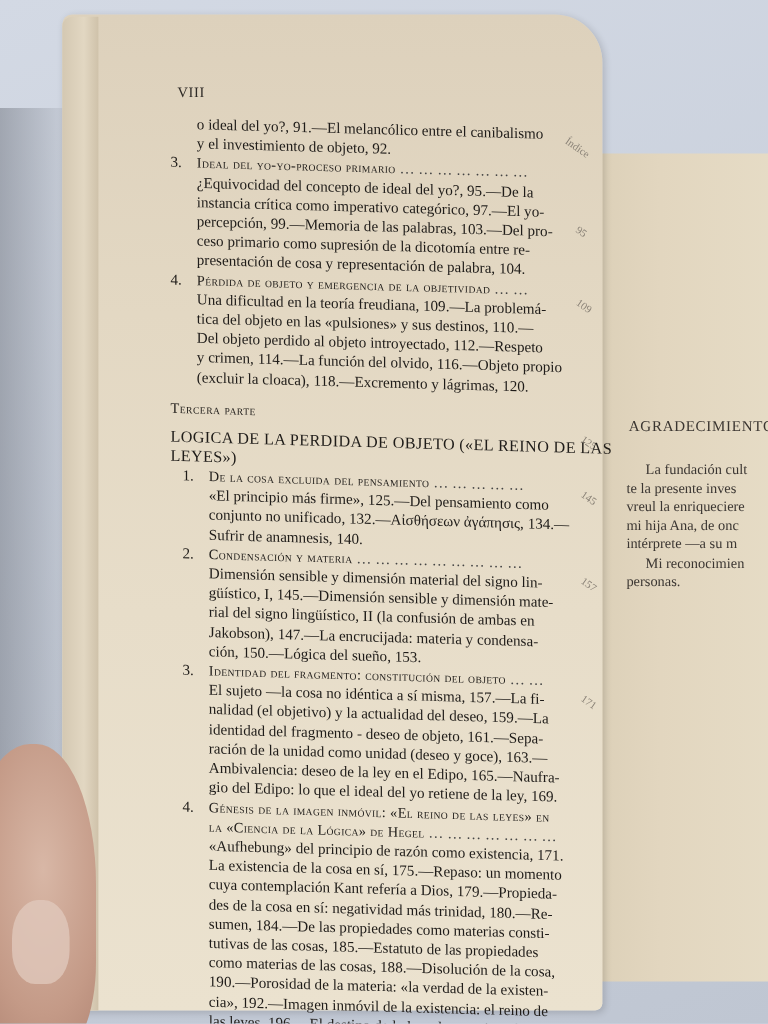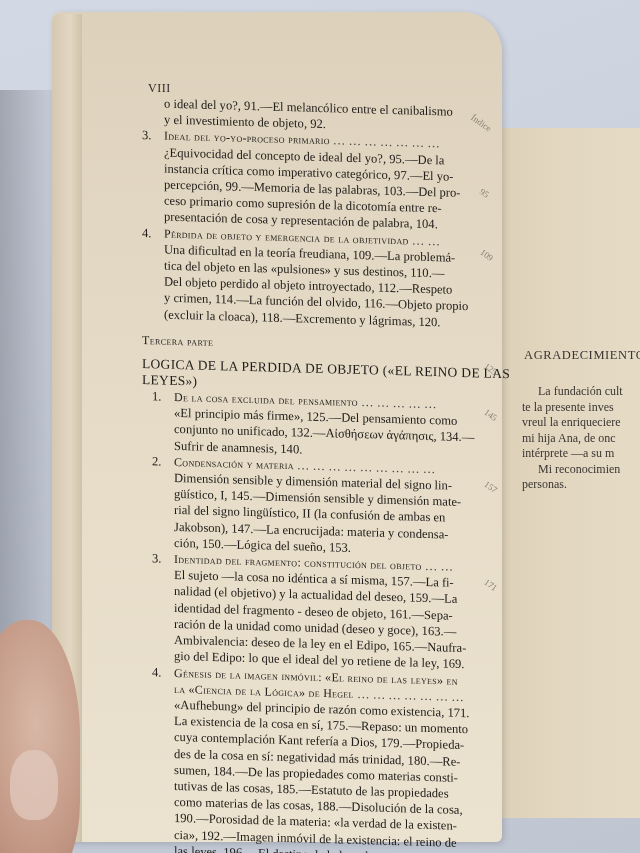--- a/index.html
+++ b/index.html
@@ -47,21 +47,21 @@
     position: absolute; left: -30px; top: 620px; width: 110px; height: 260px;
     background: radial-gradient(ellipse at 60% 40%, #d8b7a6 0%, #c49a87 55%, #a87c6b 100%);
     border-radius: 50% 45% 30% 30%;
   }
   .thumb-nail {
     position: absolute; left: 10px; top: 750px; width: 48px; height: 70px;
     background: #e0c8bc; border-radius: 45% 45% 40% 40%;
     opacity: 0.8;
   }
   .page-number {
-    position: absolute; left: 148px; top: 70px; font-size: 12px; color: #2e2a26; letter-spacing: 0.5px; margin-top: 11px;
+    position: absolute; left: 148px; top: 70px; font-size: 12px; color: #2e2a26; letter-spacing: 0.5px;
   }
   .side-mark {
     position: absolute; font-size: 9px; color: #8a8277; transform: rotate(35deg);
   }
   .toc {
     position: absolute; left: 142px; top: 95px; width: 345px;
     color: #1f1c19; font-size: 12.6px; line-height: 16.2px;
     transform: skewY(1.6deg); transform-origin: left top;
   }
   .line { white-space: nowrap; }

